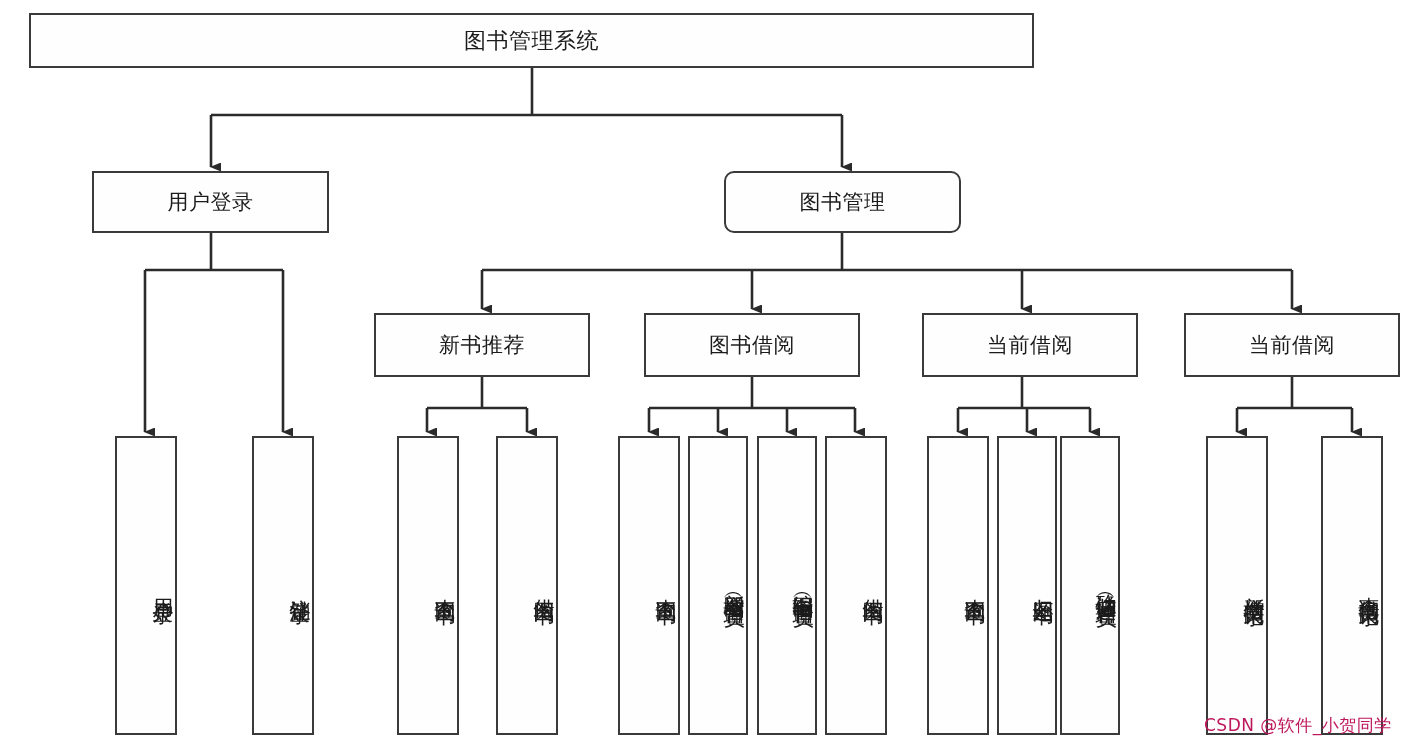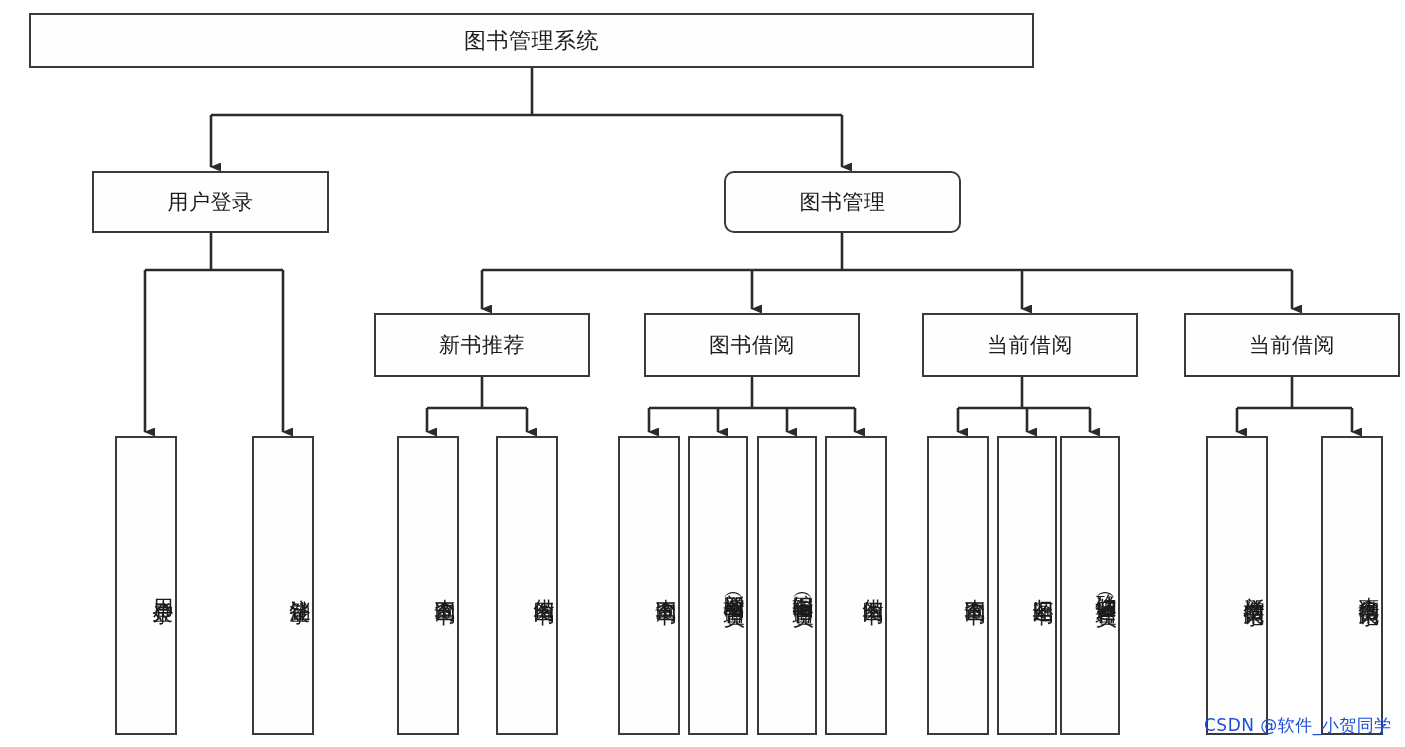--- a/index.html
+++ b/index.html
@@ -61,21 +61,21 @@
   .node-v > span {
     writing-mode: vertical-rl;
     text-orientation: upright;
     display: inline-block;
   }
   .watermark {
     position: absolute;
     left: 1192px;
     top: 714px;
     font-size: 17px;
-    color: #1d4ed8;
+    color: #be185d;
     letter-spacing: 0.5px;
     white-space: nowrap;
     font-family: "DejaVu Sans", "Liberation Sans", sans-serif;
   }
 </style>
 </head>
 <body>
 
 <div id="diagram-canvas">
 

